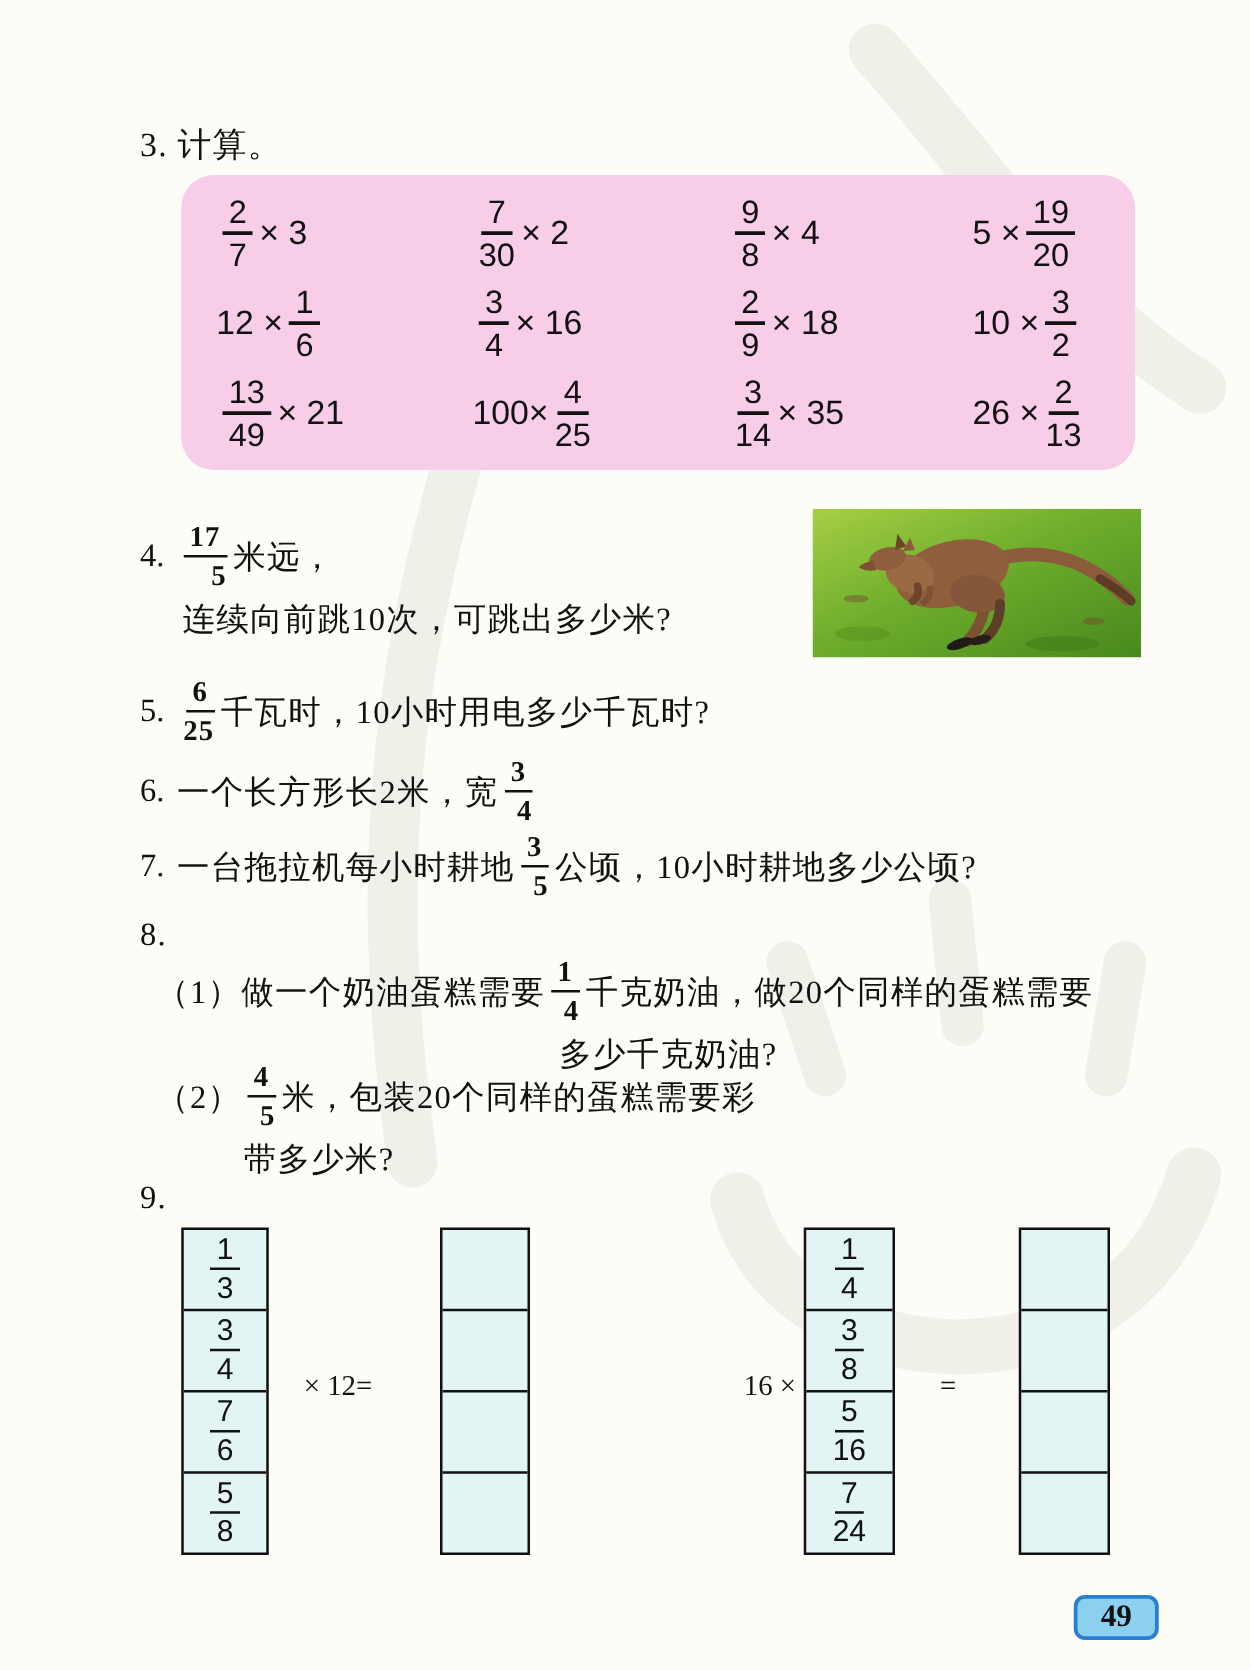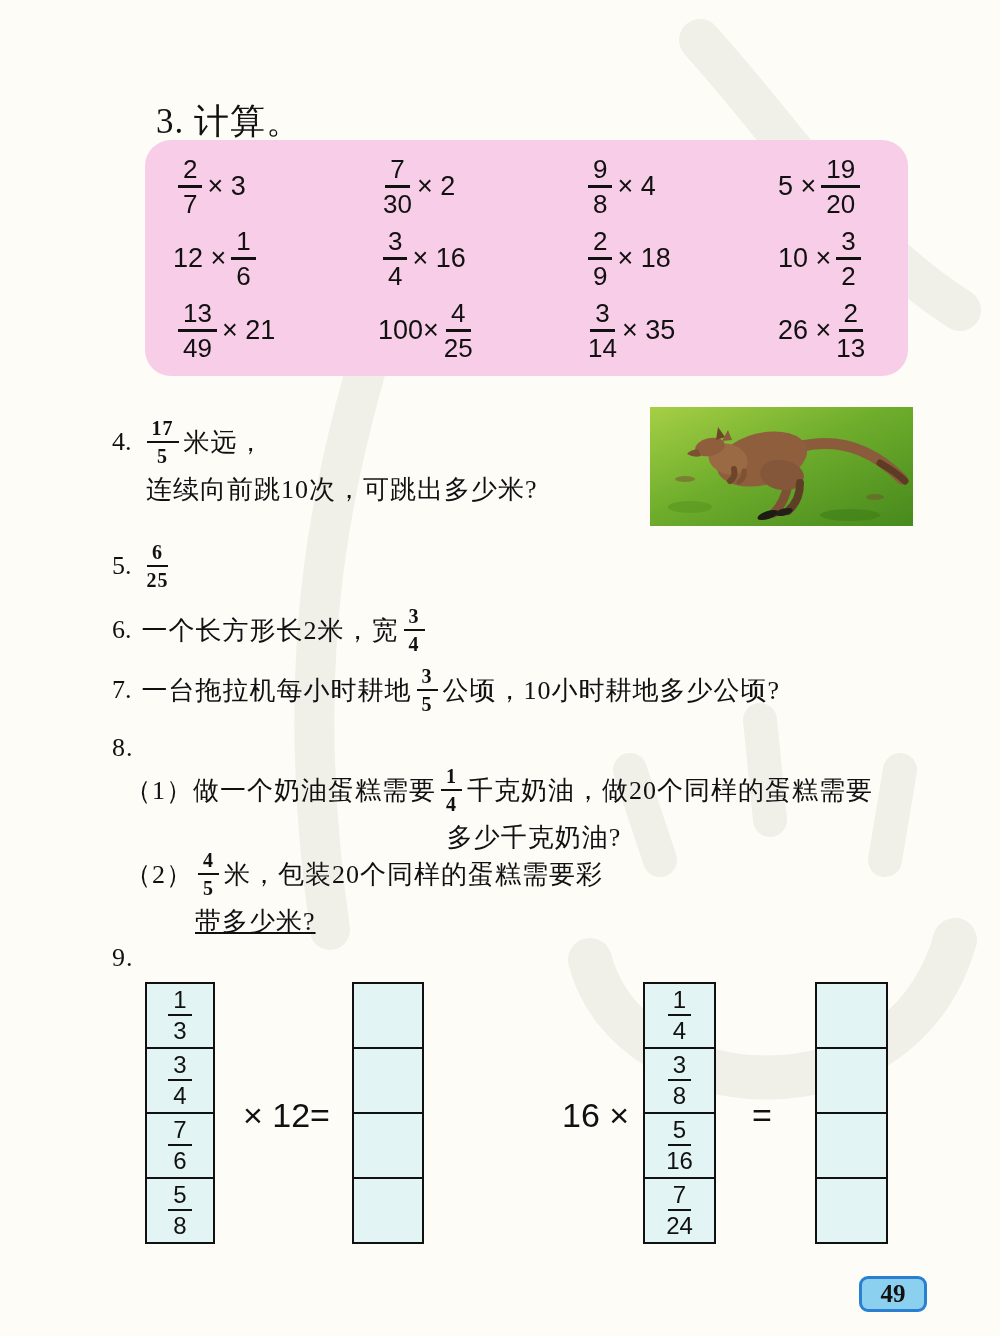--- a/index.html
+++ b/index.html
@@ -12,24 +12,24 @@
   .abs{position:absolute;}
   
   .watermark{left:0;top:0;width:1000px;height:1336px;z-index:0;pointer-events:none;}
   
   .frac{display:inline-flex;flex-direction:column;align-items:center;line-height:1;margin:0 5px;}
   .frac .fn{padding:0 5px 3px;border-bottom:2.5px solid #111;}
   .frac .fd{padding-top:3px;}
   
   .ptext{font-size:26px;letter-spacing:1px;z-index:2;}
   .pline{display:flex;align-items:center;white-space:nowrap;}
-  .pline .frac{font-size:20px;font-weight:bold;}
+  .pline .frac{font-size:23px;font-weight:bold;align-items:flex-end;}
   .plabel{margin-right:10px;letter-spacing:0;}
   
-  .p3-header{left:112px;top:98px;font-size:35px;z-index:2;margin-left:44px;}
+  .p3-header{left:112px;top:98px;font-size:27px;z-index:2;}
   .pinkbox{
     left:145px;top:140px;width:763px;height:236px;border-radius:26px;
     background:var(--pink,#f8cde8);z-index:1;
     display:grid;grid-template-columns:205px 205px 195px auto;
     grid-auto-rows:1fr;align-items:center;
     padding:10px 10px 10px 28px;box-sizing:border-box;
     font-family:"Liberation Sans","DejaVu Sans",sans-serif;font-size:27px;
   }
   .ex{display:flex;align-items:center;white-space:nowrap;}
   .ex .frac{font-size:26px;}
@@ -39,21 +39,21 @@
   
   .ftable{width:66px;border:2.5px solid #111;background:var(--cell,#e2f4f4);z-index:2;}
   .ftable .cell{
     height:63px;border-bottom:2.5px solid #111;
     display:flex;align-items:center;justify-content:center;
     font-family:"Liberation Sans","DejaVu Sans",sans-serif;font-size:24px;
   }
   .ftable .cell:last-child{border-bottom:none;}
   .ftable .frac{margin:0;}
   .ftable .frac .fn{border-bottom-width:2.5px;padding:0 5px 2px;}
-  .op{font-family:Liberation Sans, sans-serif;font-size:34px;z-index:2;}
+  .op{font-family:Liberation Serif, serif;font-size:23px;z-index:2;}
   
   .badge{
     left:859px;top:1276px;width:62px;height:30px;z-index:2;
     background:var(--badge_fill,#8bd0ee);
     border:3px solid var(--badge_border,#2a7fd0);
     border-radius:9px;display:flex;align-items:center;justify-content:center;
     font-size:25px;font-weight:bold;
   }
 </style>
 </head>
@@ -227,20 +227,21 @@
     <span>连续向前跳10次，可跳出多少米?</span>
   </div>
 </div>
 
 <div class="abs ptext pline" style="left:112px;top:542px;">
   <span class="plabel">5.</span>
   <span class="frac">
       <span class="fn">6</span>
       <span class="fd">25</span>
     </span>
+  <span>千瓦时，10小时用电多少千瓦时?</span>
 </div>
 
 <div class="abs ptext pline" style="left:112px;top:606px;">
   <span class="plabel">6.</span>
   <span>一个长方形长2米，宽</span>
   <span class="frac">
       <span class="fn">3</span>
       <span class="fd">4</span>
     </span>
 </div>
@@ -274,21 +275,21 @@
 
 <div class="abs ptext" style="left:125px;top:850px;">
   <div class="pline">
     <span>（2）</span>
     <span class="frac">
         <span class="fn">4</span>
         <span class="fd">5</span>
       </span>
     <span>米，包装20个同样的蛋糕需要彩</span>
   </div>
-  <div class="pline" style="margin:6px 0 0 70px;text-decoration:underline;">
+  <div class="pline" style="margin:6px 0 0 70px;">
     <span>带多少米?</span>
   </div>
 </div>
 
 <div class="abs ptext" style="left:112px;top:943px;">9.</div>
 
 <div class="abs ftable" style="left:145px;top:982px;">
   <div class="cell">
       <span class="frac">
         <span class="fn">1</span>
@@ -317,21 +318,21 @@
 
 <div class="abs op" style="left:243px;top:1096px;">× 12=</div>
 
 <div class="abs ftable" style="left:352px;top:982px;width:68px;">
   <div class="cell"></div>
   <div class="cell"></div>
   <div class="cell"></div>
   <div class="cell"></div>
 </div>
 
-<div class="abs op" style="left:562px;top:1096px;">16 ×</div>
+<div class="abs op" style="left:595px;top:1096px;">16 ×</div>
 
 <div class="abs ftable" style="left:643px;top:982px;width:69px;">
   <div class="cell">
       <span class="frac">
         <span class="fn">1</span>
         <span class="fd">4</span>
       </span>
     </div>
   <div class="cell">
       <span class="frac">

